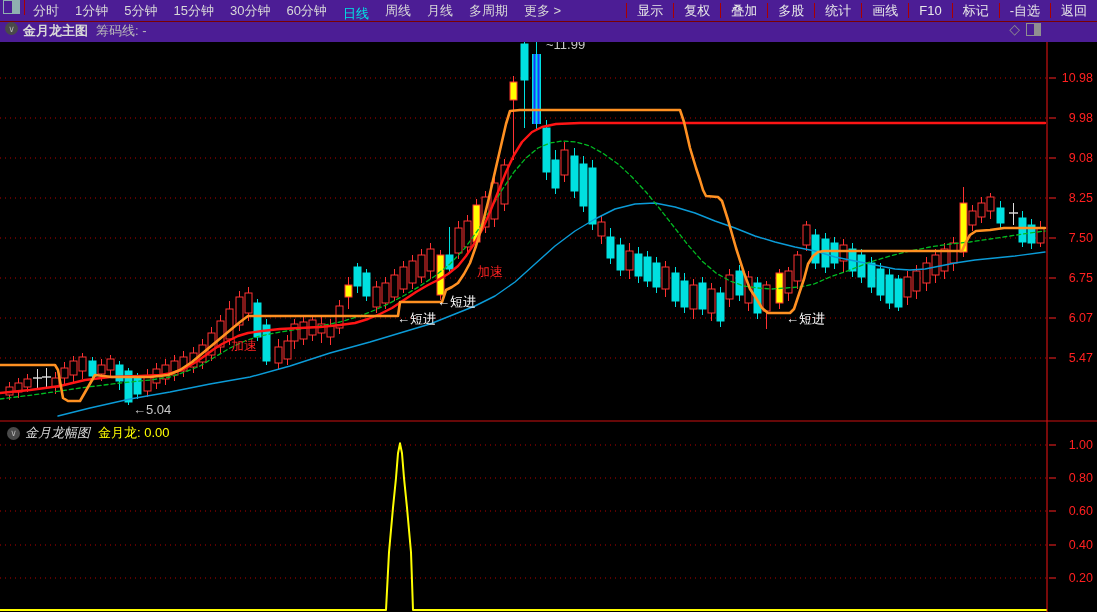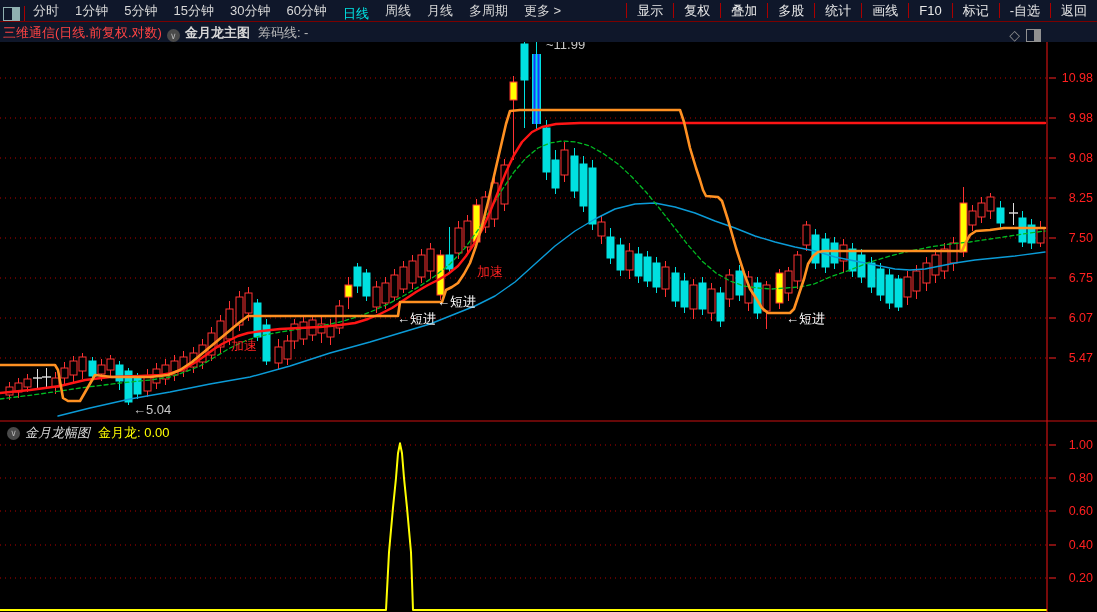--- a/index.html
+++ b/index.html
@@ -1,19 +1,19 @@
 <!DOCTYPE html>
 <html><head>
 <meta charset="utf-8">
 <style>
   html,body{margin:0;padding:0;background:#000;}
   #app{position:relative;width:1097px;height:612px;background:#000;overflow:hidden;
        font-family:"Liberation Sans","DejaVu Sans",sans-serif;-webkit-font-smoothing:none;}
   #chart-svg{position:absolute;left:0;top:0;z-index:1;}
-  .row{position:absolute;left:0;right:0;display:flex;align-items:flex-end;background:#0f172a;z-index:3;}
+  .row{position:absolute;left:0;right:0;display:flex;align-items:flex-start;background:#4c1d95;z-index:3;}
   #row1{top:0;height:21px;border-bottom:1px solid #7a0000;font-size:13px;color:#d8d8d8;}
   #row2{top:22px;height:20px;font-size:13px;color:#cccccc;}
   .winicon{width:15px;height:12px;border:1px solid #8fb0b0;margin:0 4px 0 3px;display:flex;flex:0 0 auto;}
   .winicon span{width:50%;margin-left:auto;background:#8fb0b0;display:block;}
   .vsep{width:1px;height:15px;background:#aa0000;flex:0 0 auto;}
   #nav-left{display:flex;align-items:center;height:100%;}
   .nav-item{padding:0 8px;cursor:default;white-space:nowrap;}
   .nav-item.active{color:#00e5e5;margin-top:6px;}
   #nav-right{display:flex;align-items:center;margin-left:auto;height:100%;}
   .rnav-item{padding:0 10px;white-space:nowrap;color:#e8e8e8;}
@@ -354,21 +354,20 @@
         <div class="vsep"></div>
         <div class="rnav-item">标记</div>
         <div class="vsep"></div>
         <div class="rnav-item">-自选</div>
         <div class="vsep"></div>
         <div class="rnav-item">返回</div>
       </div>
   </div>
 
   <div class="row" id="row2">
-    <span class="title">三维通信(日线.前复权.对数)</span>
     <span class="circ">∨</span>
     <span class="panelname">金月龙主图</span>
     <span class="chipline">筹码线: -</span>
     <span id="row2-icons">
       <span class="diamond">◇</span>
       <span class="winicon2">
           <span></span>
         </span>
     </span>
   </div>

